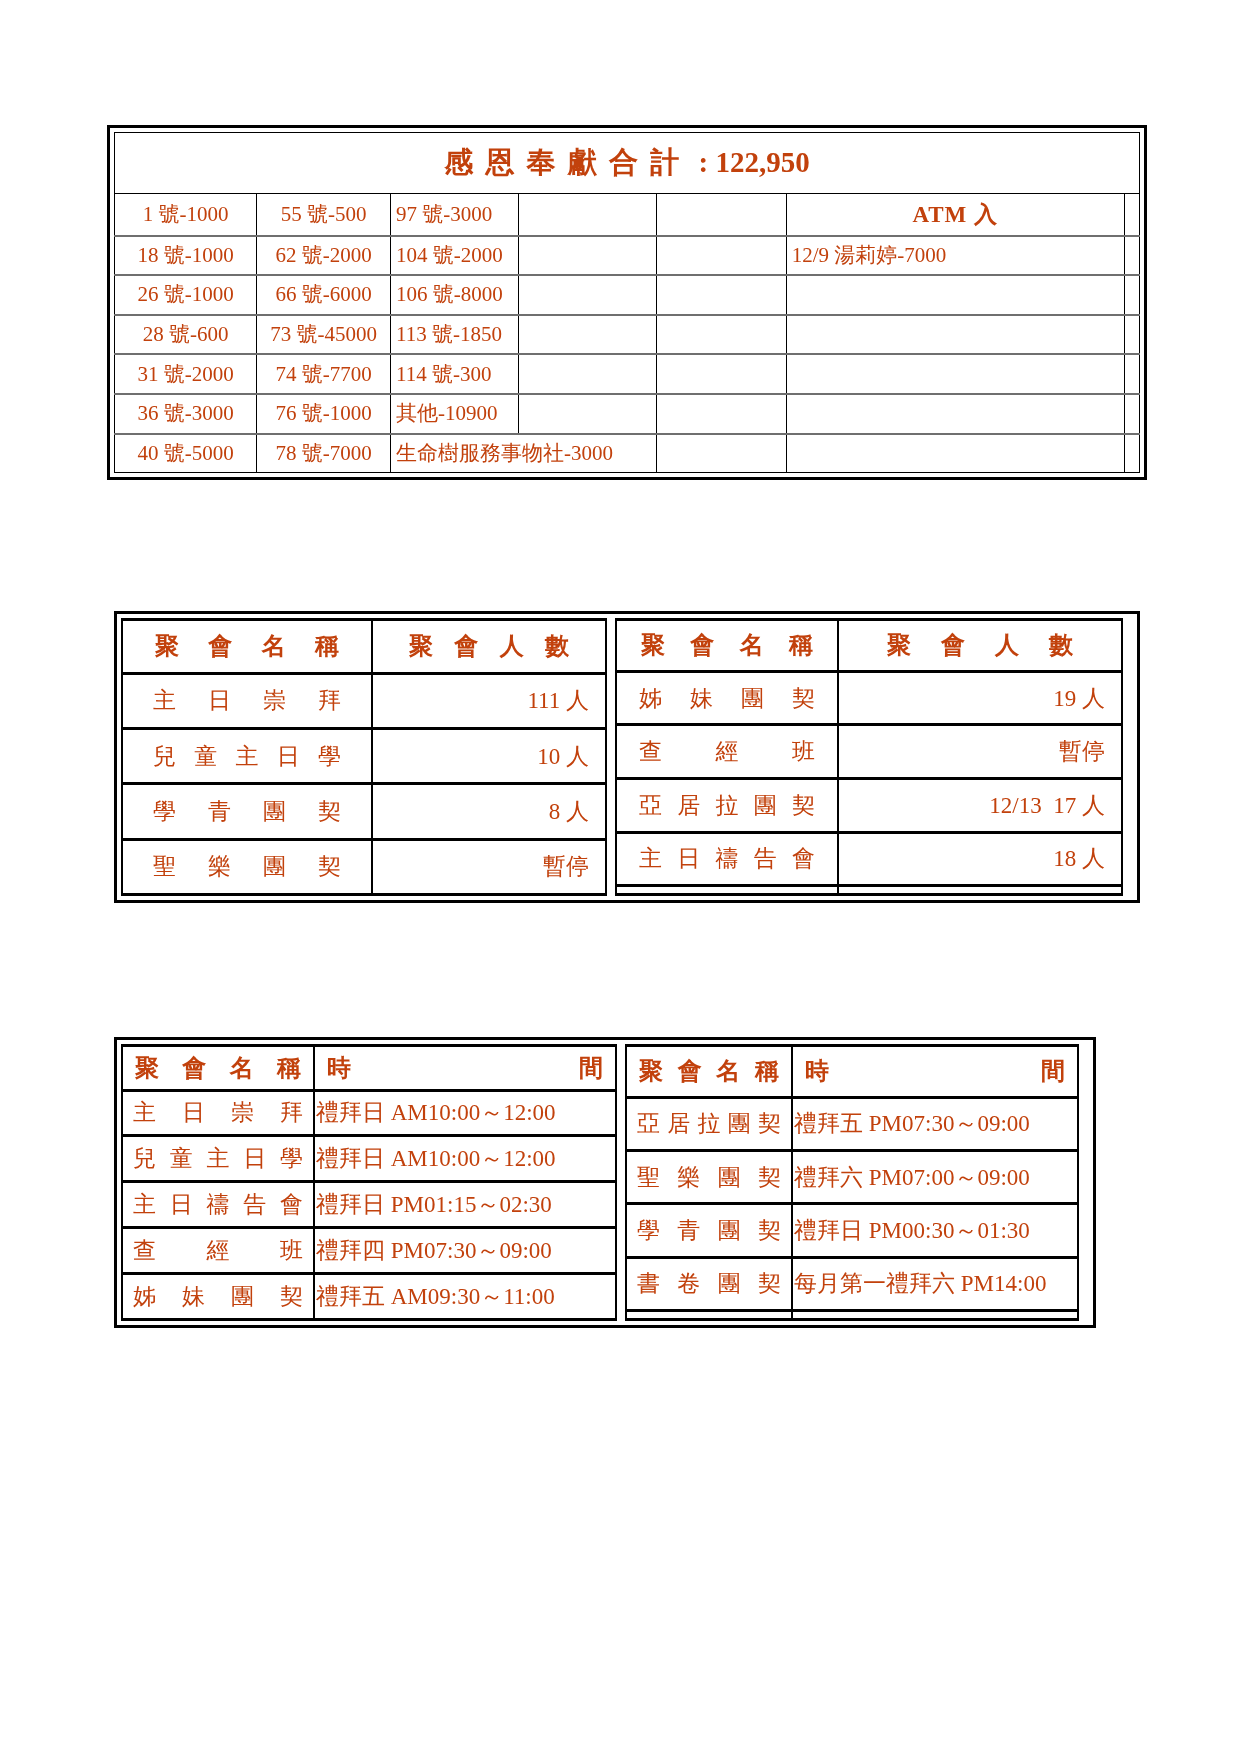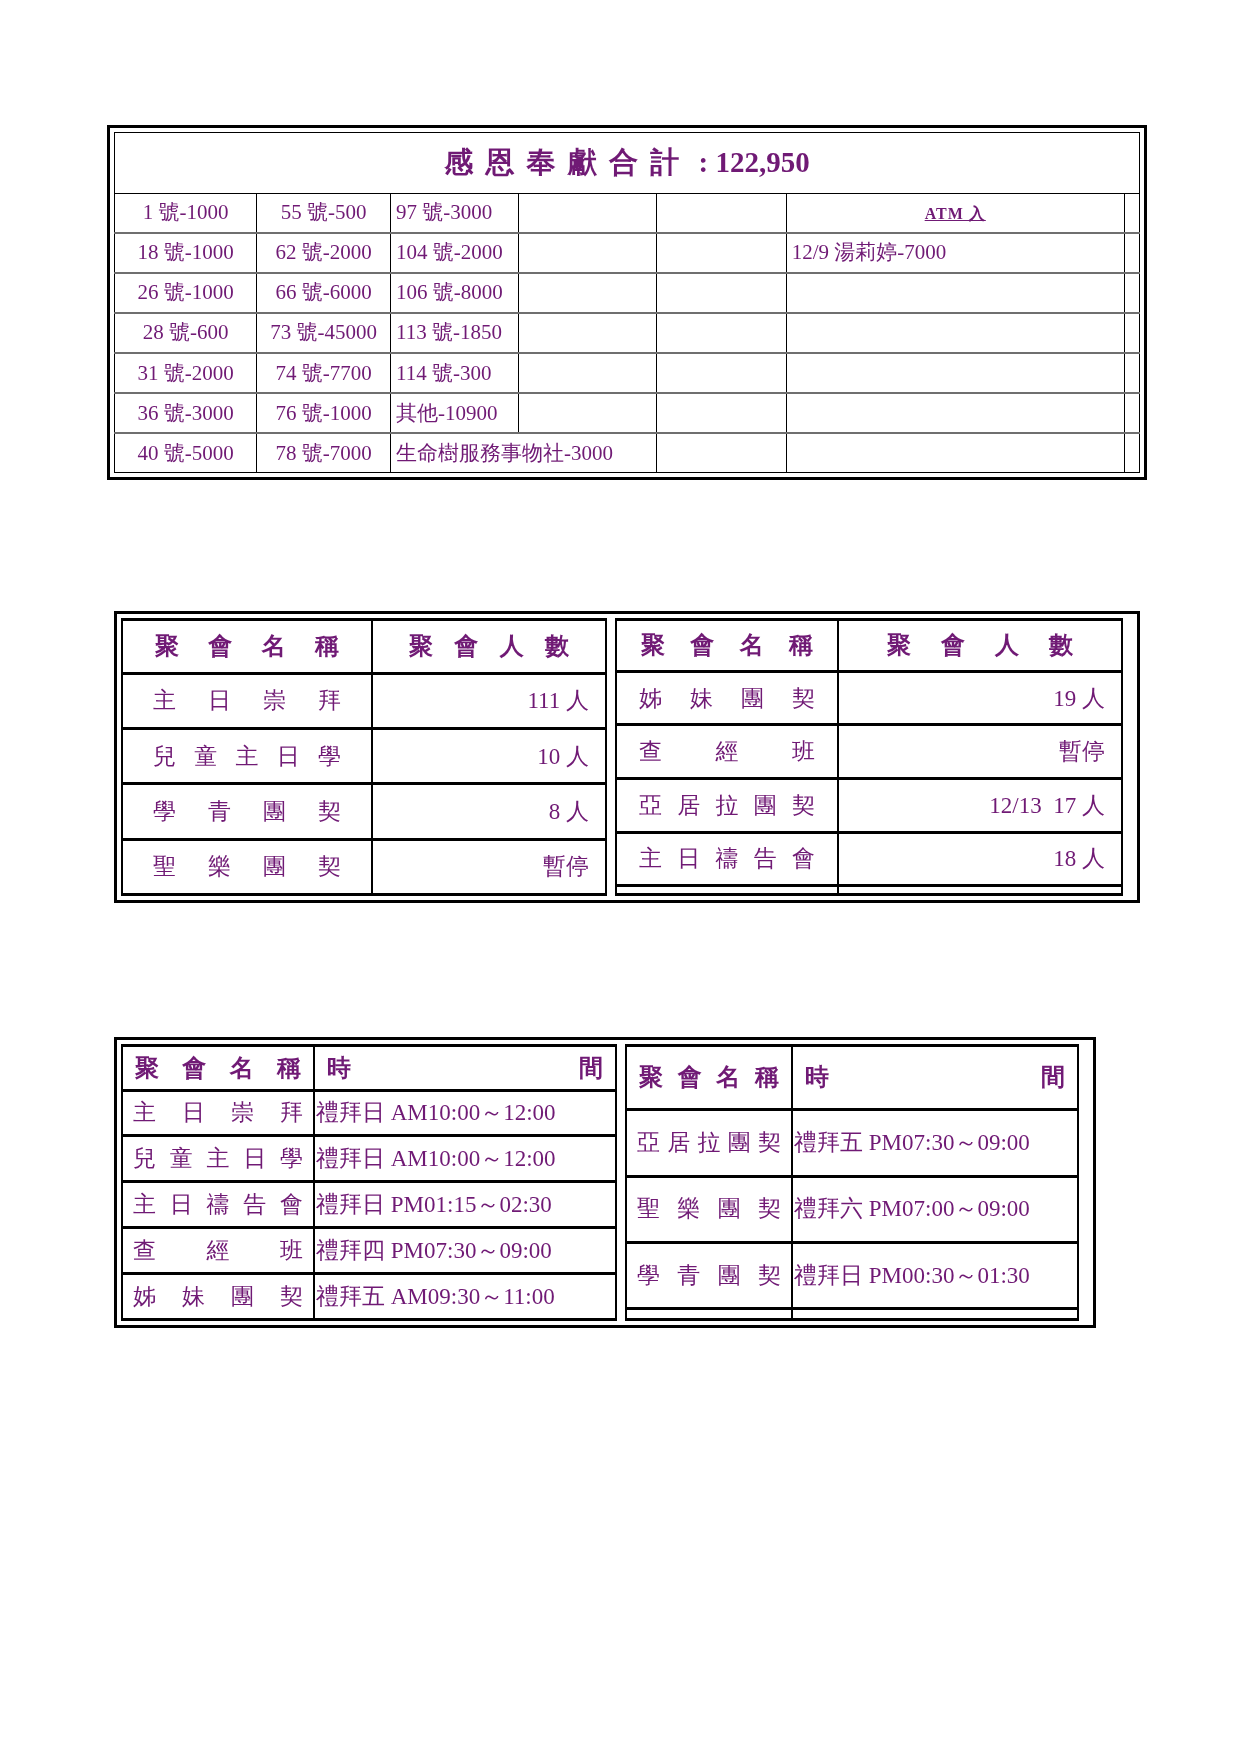--- a/index.html
+++ b/index.html
@@ -1,21 +1,21 @@
 <!DOCTYPE html>
 <html><head>
 <meta charset="utf-8">
 <style>
   html, body { margin: 0; padding: 0; background: #ffffff; }
   .page {
     position: relative;
     width: 1241px;
     height: 1755px;
     background: #ffffff;
-    color: #701a75;
+    color: #c2410c;
     font-family: "Liberation Serif", "DejaVu Serif", serif;
   }
 
   
   .frame {
     position: absolute;
     border: 3px solid #000;
     padding: 4px;
     background: #fff;
   }
@@ -44,21 +44,21 @@
     text-align: center;
     font-weight: bold;
     font-size: 29px;
   }
   table.offering tr:nth-child(2) td { border-top: 1px solid #000; }
   table.offering tr:last-child td { border-bottom: 1px solid #000; }
   .t-cjk { letter-spacing: 0.42em; }
   .cell-center { text-align: center; }
   .cell-left { text-align: left; padding-left: 5px; }
   .atm-cell { text-align: center; }
-  .atm-text { font-weight: bold; text-decoration: underline; font-size: 16px; letter-spacing: 1px; }
+  .atm-text { font-weight: bold; font-size: 23px; letter-spacing: 1px; }
 
   
   #attendance-frame { left: 114px; top: 611px; width: 1012px; height: 278px; }
   #schedule-frame   { left: 114px; top: 1037px; width: 968px; height: 277px; }
 
   table.tbl2 {
     border: 2px solid #000;
     border-collapse: collapse;
     table-layout: fixed;
     height: 100%;
@@ -288,20 +288,24 @@
       </tr>
       <tr>
         <td class="dist name">聖樂團契</td>
         <td class="time">禮拜六 PM07:00～09:00</td>
       </tr>
       <tr>
         <td class="dist name">學青團契</td>
         <td class="time">禮拜日 PM00:30～01:30</td>
       </tr>
       <tr>
+        <td class="dist name">書卷團契</td>
+        <td class="time">每月第一禮拜六 PM14:00</td>
+      </tr>
+      <tr>
         <td class="dist name"></td>
         <td class="time"></td>
       </tr>
     </tbody>
       </table>
   </div>
 
 </div>
 
 </body></html>

